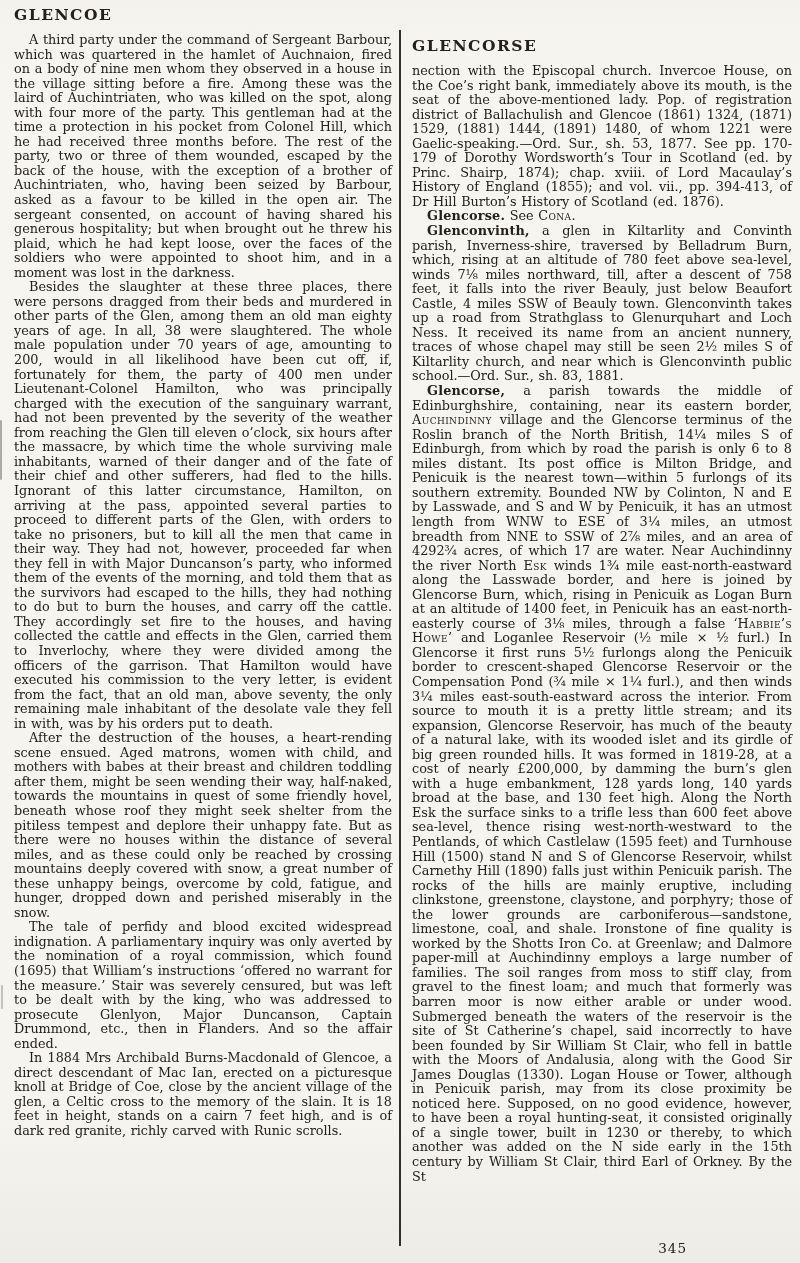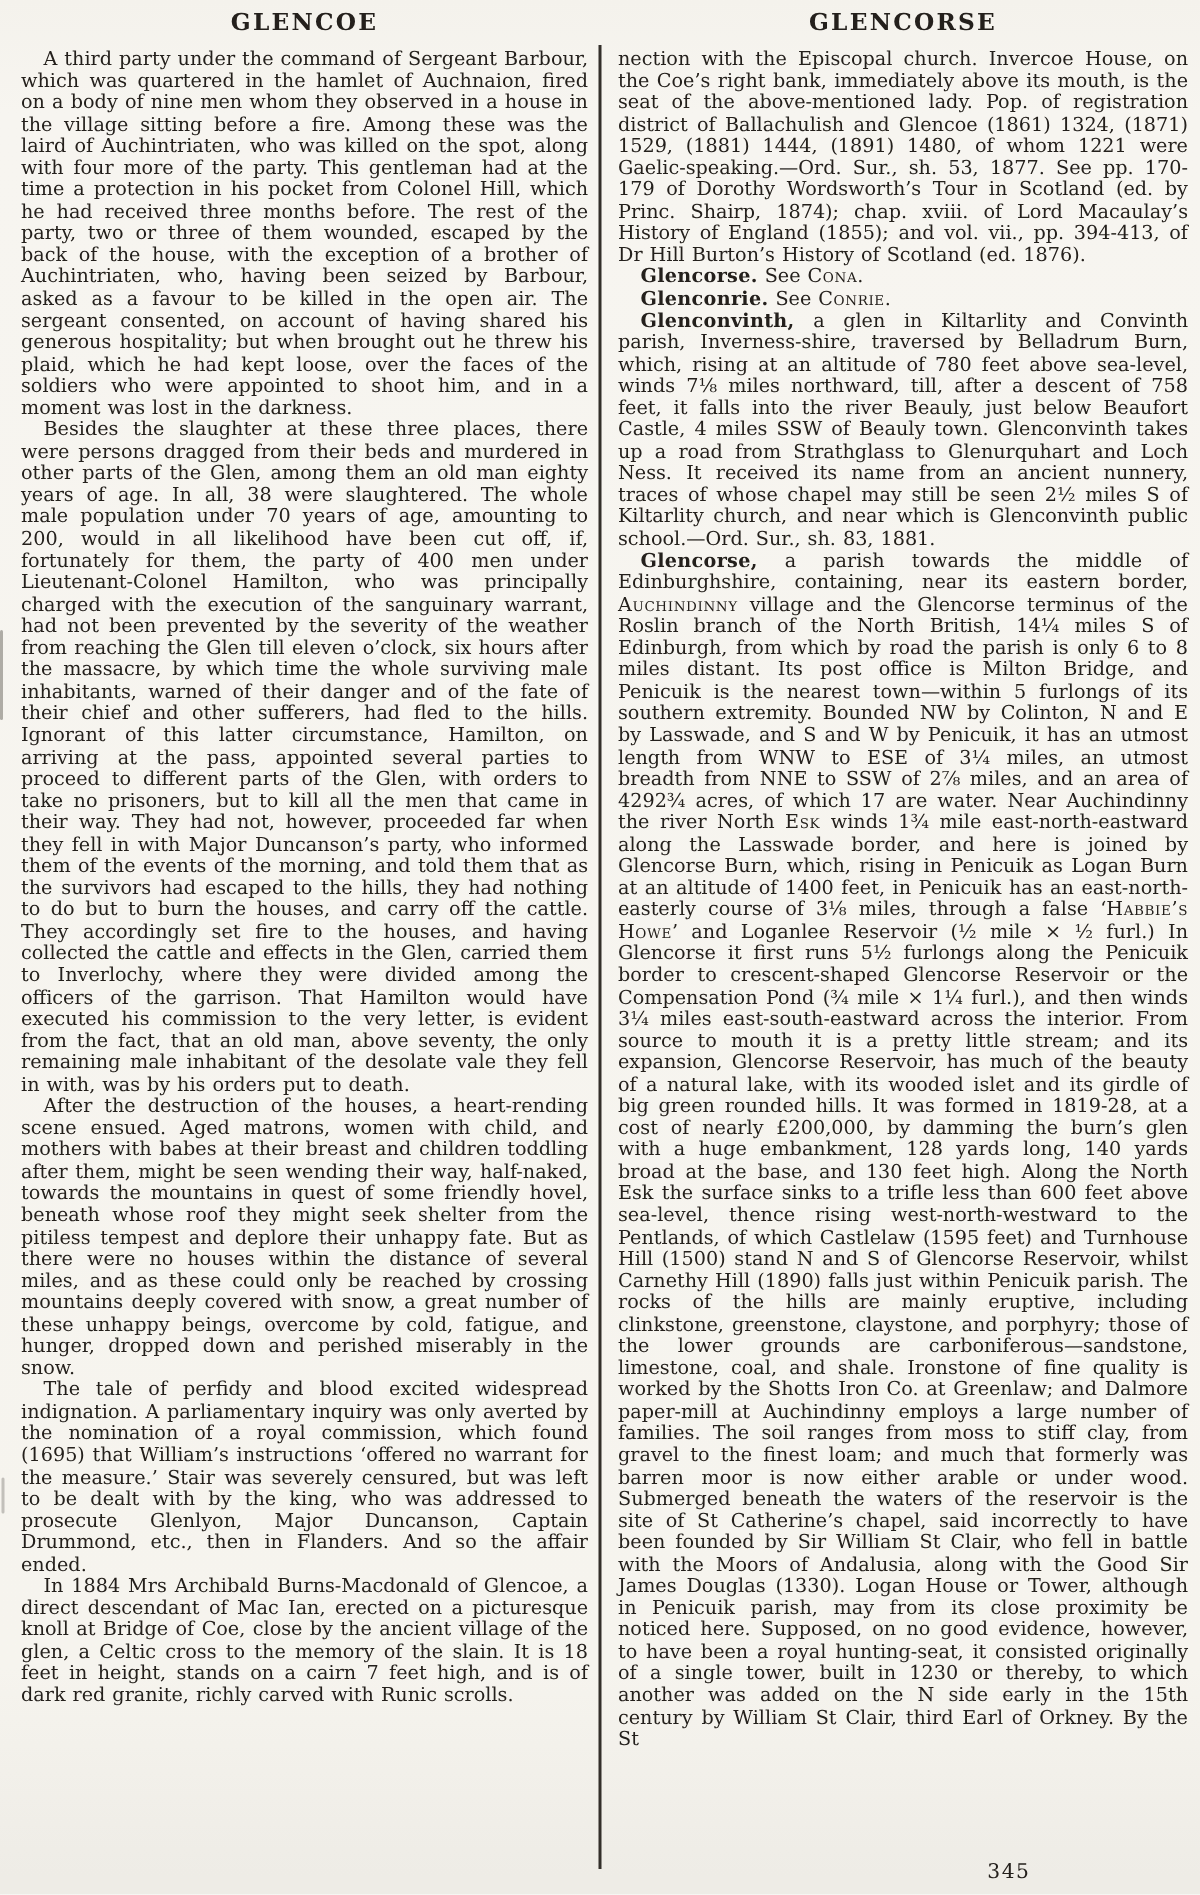--- a/index.html
+++ b/index.html
@@ -13,24 +13,23 @@
   }
   .page { position: absolute; inset: 0; }
   .column {
     position: absolute; top: 5px;
     text-align: justify;
     font-size: 12.8px;
     line-height: 14.55px;
     word-spacing: 0.6px;
   }
   .column-left  { left: 14px;  width: 378px; }
-  .column-right { left: 412px; width: 380px; }
+  .column-right { left: 412px; width: 380px; margin-top: 31px; }
   .column-header {
     font-weight: bold;
-    text-align: center;
     font-size: 15.5px;
     letter-spacing: 1.5px;
     line-height: 20px;
     margin-bottom: 8px;
   }
   .column p { margin: 0; text-indent: 15px; }
   .column p.noindent { text-indent: 0; }
   .i  { }
   .b  { font-weight: bold; letter-spacing: 0.2px; }
   .sc { font-variant: small-caps; letter-spacing: 0.4px; }
@@ -74,21 +73,20 @@
       </div>
   </div>
 
   <div class="column-divider"></div>
 
   <div class="column column-right">
     <div class="column-header">GLENCORSE</div>
     <div>
         <p class="noindent"><span>nection with the Episcopal church.  Invercoe House, on the Coe’s right bank, immediately above its mouth, is the seat of the above-mentioned lady.  Pop. of registration district of Ballachulish and Glencoe (1861) 1324, (1871) 1529, (1881) 1444, (1891) 1480, of whom 1221 were Gaelic-speaking.—</span><span class="i">Ord. Sur.</span><span>, sh. 53, 1877.  See pp. 170-179 of Dorothy Wordsworth’s </span><span class="i">Tour in Scotland</span><span> (ed. by Princ. Shairp, 1874); chap. xviii. of Lord Macaulay’s </span><span class="i">History of England</span><span> (1855); and vol. vii., pp. 394-413, of Dr Hill Burton’s </span><span class="i">History of Scotland</span><span> (ed. 1876).</span></p>
         <p><span class="b">Glencorse.</span><span>  See </span><span class="sc">Cona</span><span>.</span></p>
-        <p><span class="b">Glenconrie.</span><span>  See </span><span class="sc">Conrie</span><span>.</span></p>
         <p><span class="b">Glenconvinth,</span><span> a glen in Kiltarlity and Convinth parish, Inverness-shire, traversed by Belladrum Burn, which, rising at an altitude of 780 feet above sea-level, winds 7⅛ miles northward, till, after a descent of 758 feet, it falls into the river Beauly, just below Beaufort Castle, 4 miles SSW of Beauly town.  Glenconvinth takes up a road from Strathglass to Glenurquhart and Loch Ness.  It received its name from an ancient nunnery, traces of whose chapel may still be seen 2½ miles S of Kiltarlity church, and near which is Glenconvinth public school.—</span><span class="i">Ord. Sur.</span><span>, sh. 83, 1881.</span></p>
         <p><span class="b">Glencorse,</span><span> a parish towards the middle of Edinburghshire, containing, near its eastern border, </span><span class="sc">Auchindinny</span><span> village and the Glencorse terminus of the Roslin branch of the North British, 14¼ miles S of Edinburgh, from which by road the parish is only 6 to 8 miles distant.  Its post office is Milton Bridge, and Penicuik is the nearest town—within 5 furlongs of its southern extremity.  Bounded NW by Colinton, N and E by Lasswade, and S and W by Penicuik, it has an utmost length from WNW to ESE of 3¼ miles, an utmost breadth from NNE to SSW of 2⅞ miles, and an area of 4292¾ acres, of which 17 are water.  Near Auchindinny the river North </span><span class="sc">Esk</span><span> winds 1¾ mile east-north-eastward along the Lasswade border, and here is joined by Glencorse Burn, which, rising in Penicuik as Logan Burn at an altitude of 1400 feet, in Penicuik has an east-north-easterly course of 3⅛ miles, through a false ‘</span><span class="sc">Habbie’s Howe</span><span>’ and Loganlee Reservoir (½ mile × ½ furl.)  In Glencorse it first runs 5½ furlongs along the Penicuik border to crescent-shaped Glencorse Reservoir or the Compensation Pond (¾ mile × 1¼ furl.), and then winds 3¼ miles east-south-eastward across the interior.  From source to mouth it is a pretty little stream; and its expansion, Glencorse Reservoir, has much of the beauty of a natural lake, with its wooded islet and its girdle of big green rounded hills.  It was formed in 1819-28, at a cost of nearly £200,000, by damming the burn’s glen with a huge embankment, 128 yards long, 140 yards broad at the base, and 130 feet high.  Along the North Esk the surface sinks to a trifle less than 600 feet above sea-level, thence rising west-north-westward to the Pentlands, of which Castlelaw (1595 feet) and Turnhouse Hill (1500) stand N and S of Glencorse Reservoir, whilst Carnethy Hill (1890) falls just within Penicuik parish.  The rocks of the hills are mainly eruptive, including clinkstone, greenstone, claystone, and porphyry; those of the lower grounds are carboniferous—sandstone, limestone, coal, and shale.  Ironstone of fine quality is worked by the Shotts Iron Co. at Greenlaw; and Dalmore paper-mill at Auchindinny employs a large number of families.  The soil ranges from moss to stiff clay, from gravel to the finest loam; and much that formerly was barren moor is now either arable or under wood.  Submerged beneath the waters of the reservoir is the site of St Catherine’s chapel, said incorrectly to have been founded by Sir William St Clair, who fell in battle with the Moors of Andalusia, along with the Good Sir James Douglas (1330).  Logan House or Tower, although in Penicuik parish, may from its close proximity be noticed here.  Supposed, on no good evidence, however, to have been a royal hunting-seat, it consisted originally of a single tower, built in 1230 or thereby, to which another was added on the N side early in the 15th century by William St Clair, third Earl of Orkney.  By the St</span></p>
       </div>
   </div>
 
   <div class="page-number">345</div>
 
   <div class="edge-smudge-left"></div>
   <div class="edge-smudge-left2"></div>
 </div>

